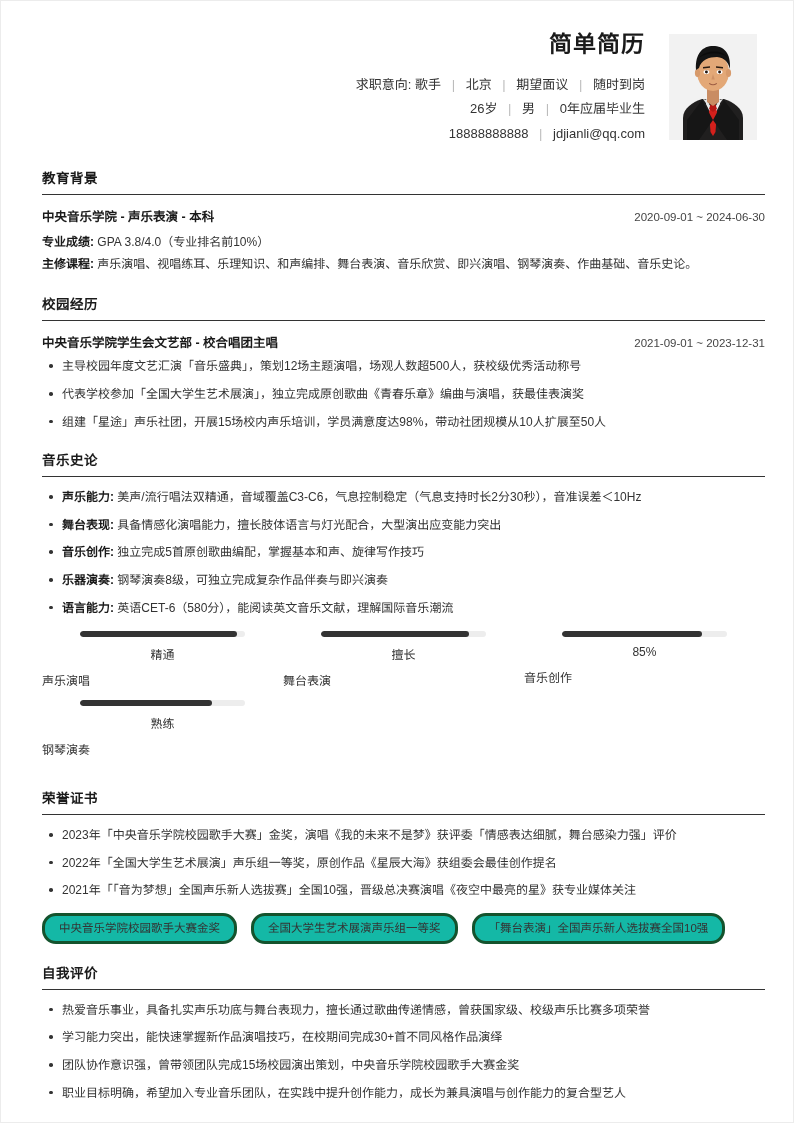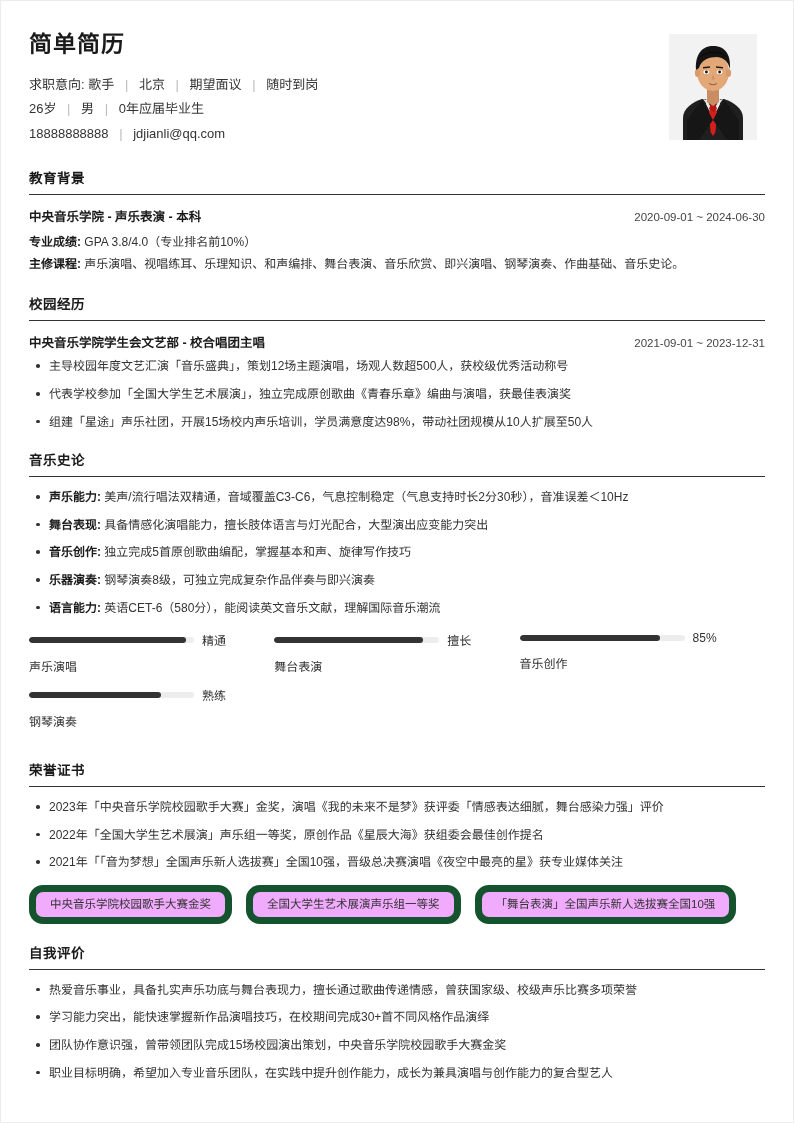--- a/index.html
+++ b/index.html
@@ -27,21 +27,21 @@
     padding: 22px 28px 0 28px;
   }
 
   
   .header {
     position: relative;
     min-height: 118px;
   }
   .header-main {
     padding-right: 120px;
-    text-align: left;
+    text-align: right;
   }
   .resume-title {
     font-size: 23px;
     font-weight: bold;
     letter-spacing: 1px;
     color: #1a1a1a;
     margin: 8px 0 14px 0;
     line-height: 1.2;
   }
   .contact-line {
@@ -60,21 +60,21 @@
     top: 3px;
     right: 8px;
     width: 88px;
     height: 106px;
     background: #f2f2f2;
     overflow: hidden;
   }
   .avatar svg { display: block; width: 100%; height: 100%; }
 
   
-  .section { margin-top: 18px; }
+  .section { margin-top: 18px; margin-left: 13px; }
   .section-title {
     font-size: 13.5px;
     font-weight: bold;
     color: #1a1a1a;
     padding-bottom: 7px;
     letter-spacing: 0.5px;
   }
   .section-rule {
     border-bottom: 1.6px solid #333;
     margin-bottom: 11px;
@@ -140,20 +140,21 @@
   }
   .skill-cell {
     width: 33.33%;
     box-sizing: border-box;
     margin-bottom: 12px;
   }
   .skill-bar-row {
     display: flex;
     align-items: center;
     gap: 8px;
+    flex-direction: column;
   }
   .bar-track {
     width: 165px;
     height: 6px;
     background: #ededed;
     border-radius: 3px;
     overflow: hidden;
     flex: none;
   }
   .bar-fill {
@@ -173,26 +174,26 @@
   }
 
   
   .tags {
     display: flex;
     flex-wrap: wrap;
     gap: 9px 14px;
     margin-top: 13px;
   }
   .tag {
-    border: 7px solid #14532d;
+    border: 3px solid #14532d;
     border-radius: 14px;
     padding: 5px 14px;
     font-size: 11.5px;
     color: #333;
-    background: #f0abfc;
+    background: #14b8a6;
     white-space: nowrap;
     line-height: 1.3;
   }
 </style>
 </head>
 <body>
 
 <div class="page">
   <div class="inner">
 

